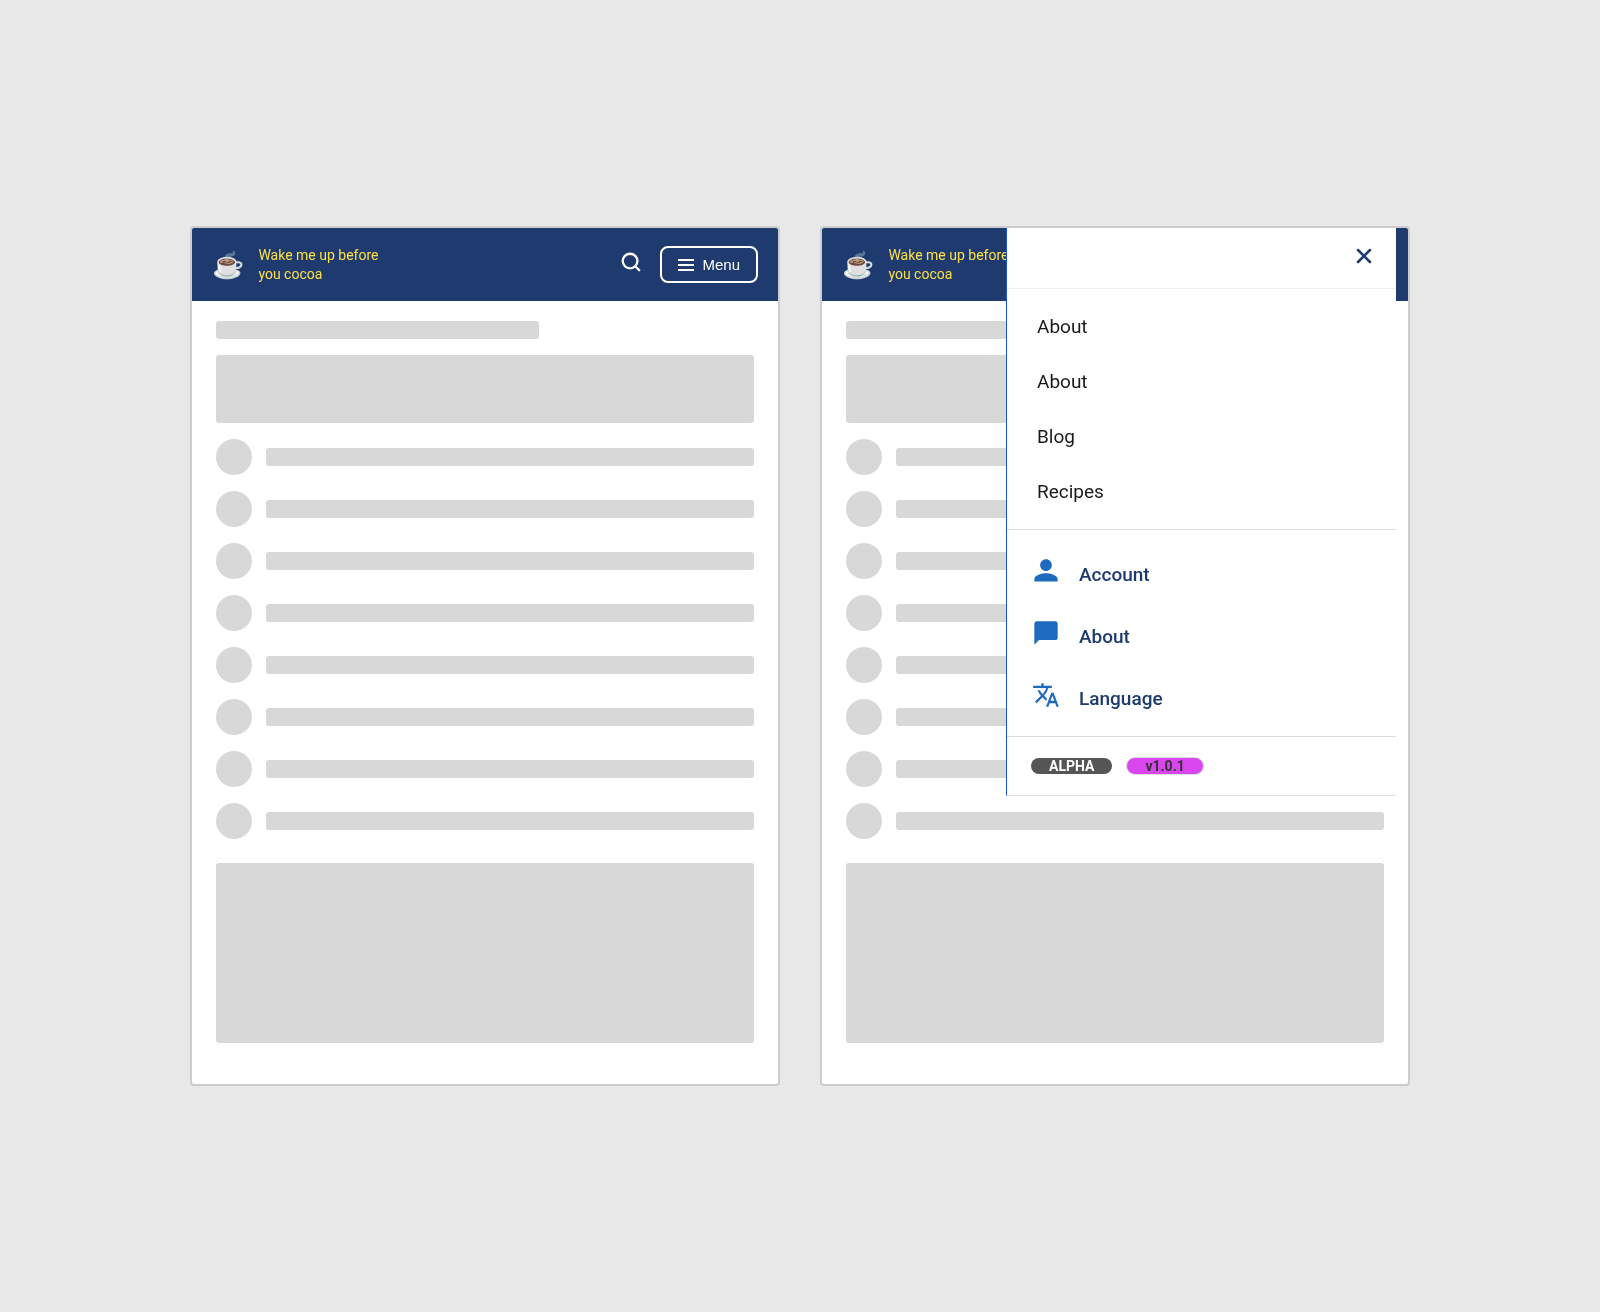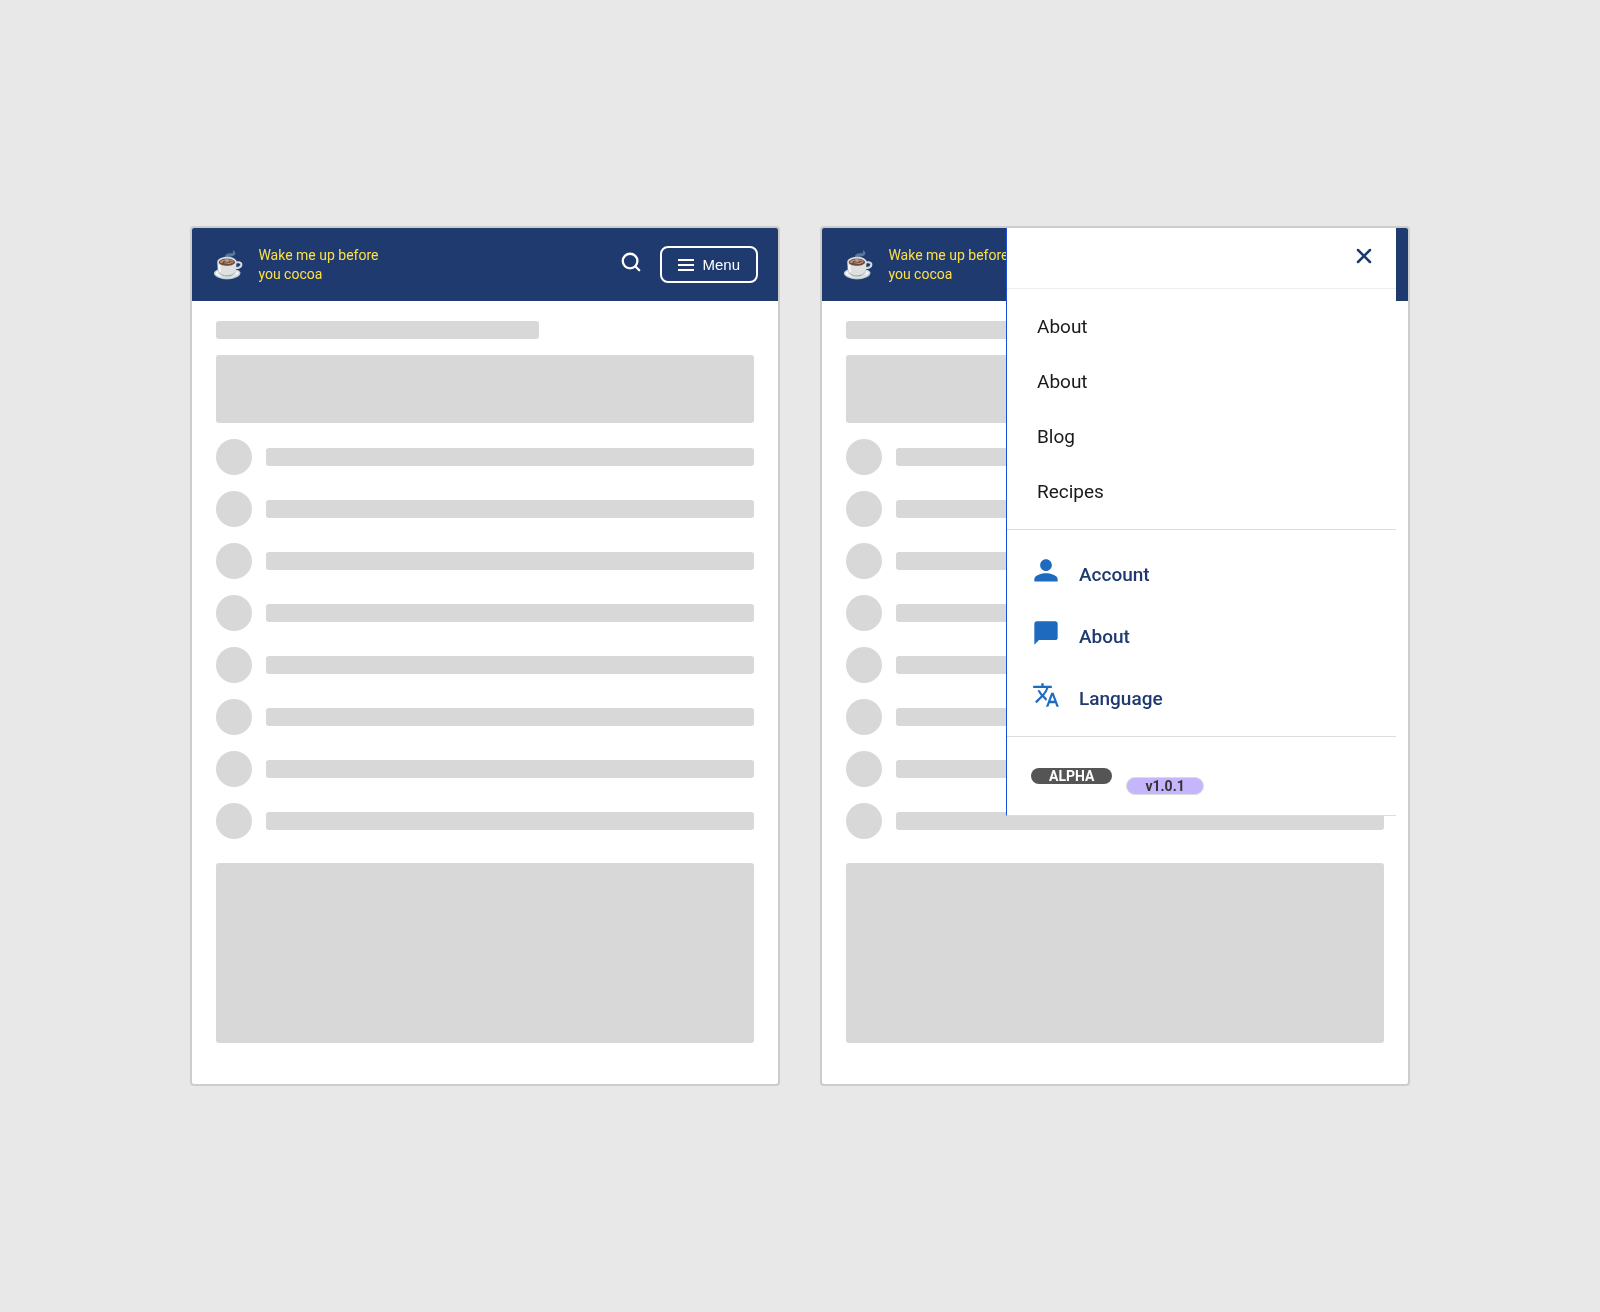--- a/index.html
+++ b/index.html
@@ -194,24 +194,23 @@
       border-radius: 30px;
       font-size: 14px;
       font-weight: 700;
       cursor: default;
     }
     .badge-alpha {
       background: #555;
       color: white;
     }
     .badge-version {
-      background: #c4b5fd;
+      background: #d946ef;
       color: #333;
       border: 1px solid #ddd;
-      margin-top: 20px;
     }
   </style>
 </head>
 <body>
 
 <div class="stage">
 
   <div class="phone">
     <div class="phone-header">
       <span class="header-icon">☕</span>

